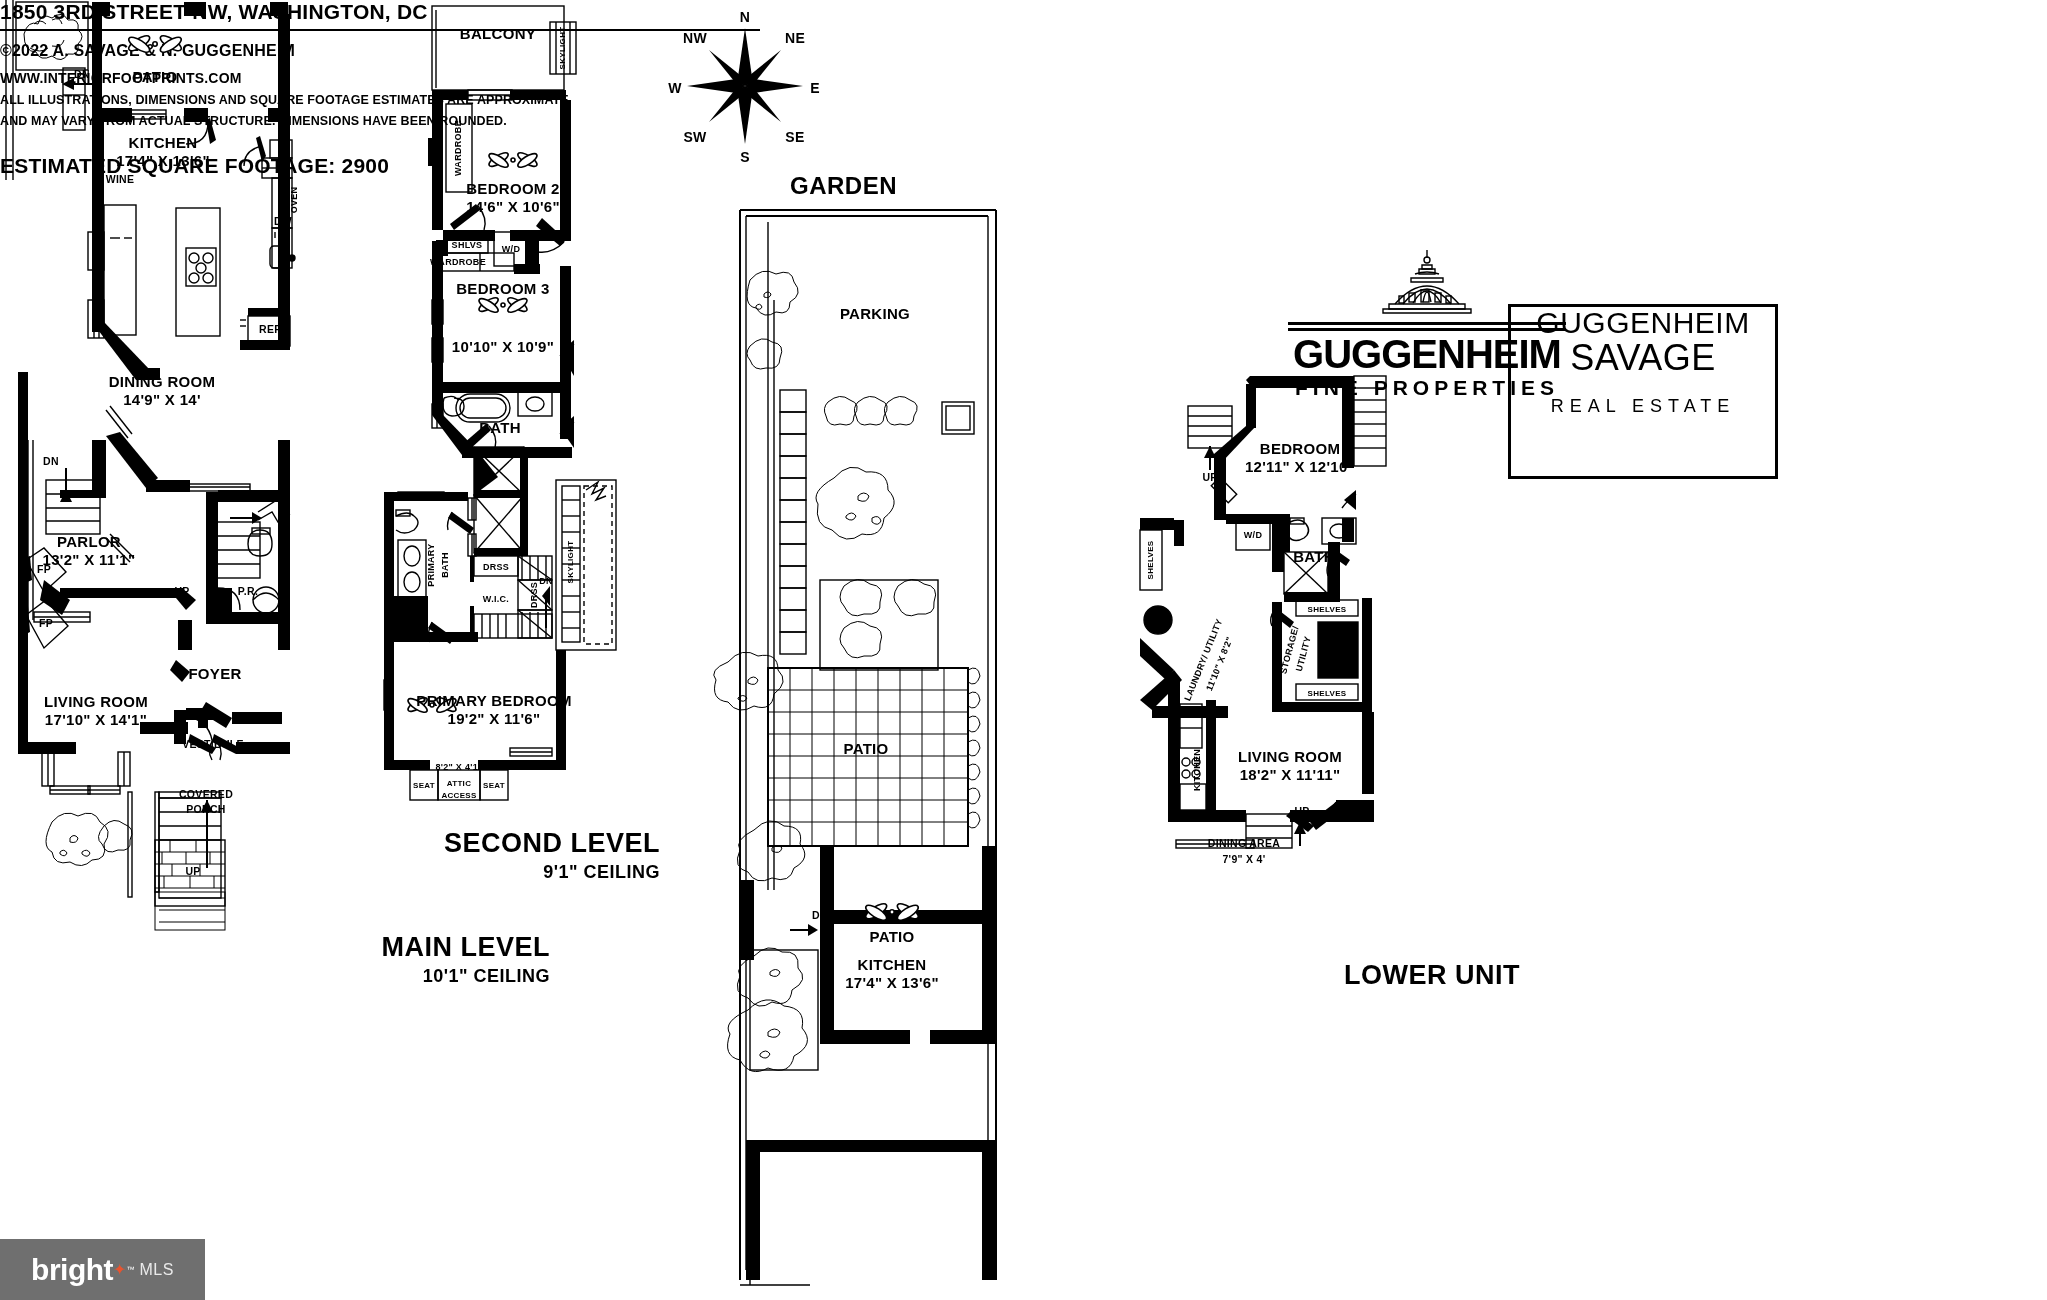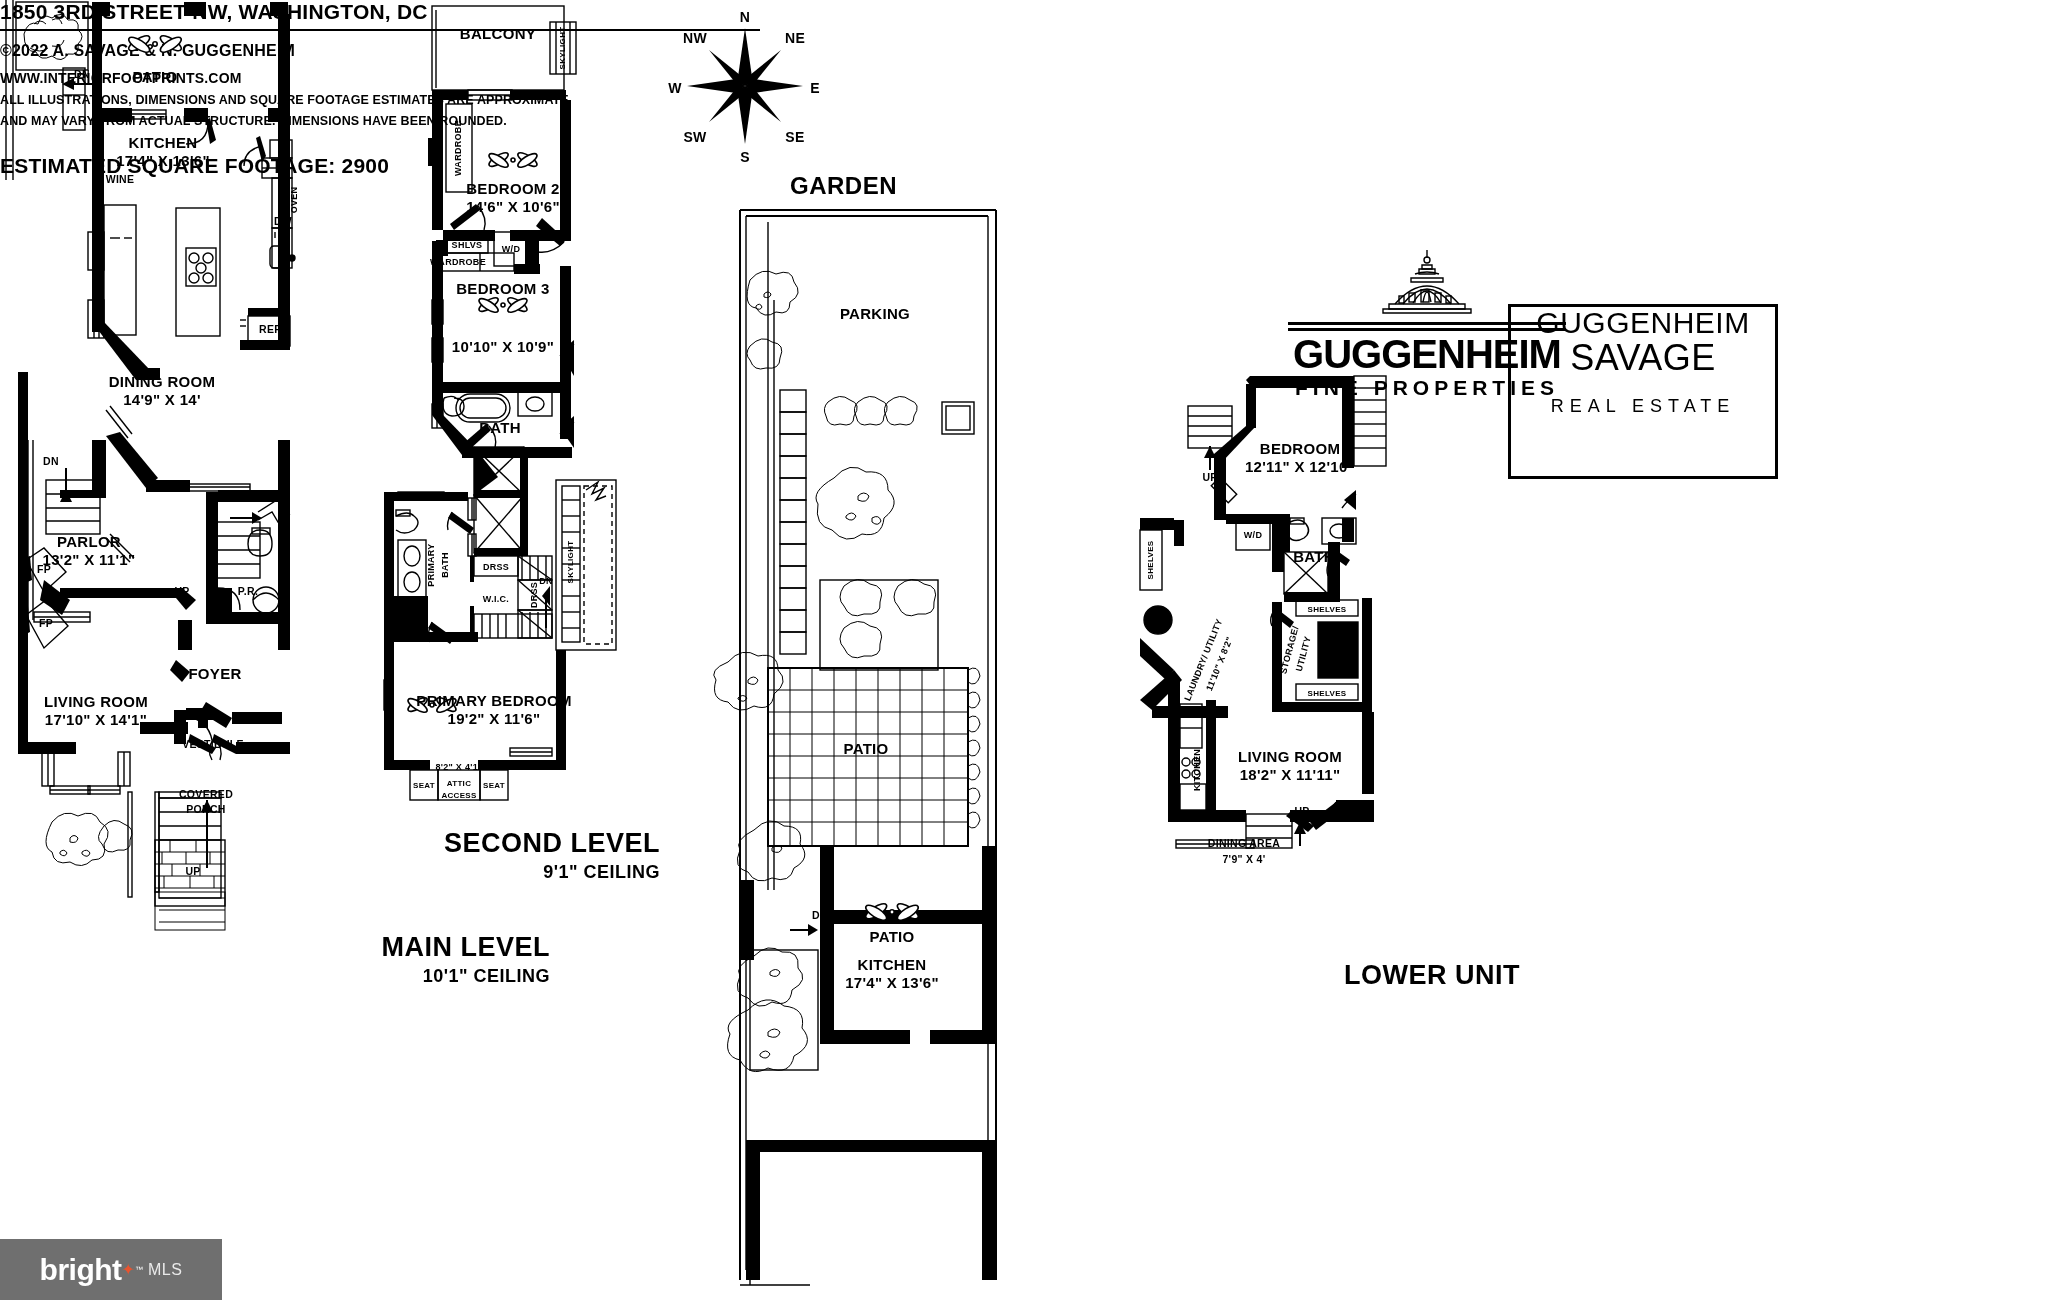--- a/index.html
+++ b/index.html
@@ -31,21 +31,21 @@
   #wfp .rule{border-top:3px solid #000;border-bottom:3px solid #000;height:3px;margin:2px 0 4px;}
   #wfp .w1{font-size:40px;font-weight:700;line-height:.98;letter-spacing:-1px;}
   #wfp .w2{font-size:21px;font-weight:700;letter-spacing:5px;margin-top:2px;}
   #gs{position:absolute;left:1508px;top:258px;width:270px;height:175px;
       border:3px solid #000;box-sizing:border-box;text-align:center;margin-top:46px;}
   #gs .g1{font-size:30px;letter-spacing:.5px;line-height:1.05;}
   #gs .g2{font-size:36px;letter-spacing:.5px;line-height:1.05;}
   #gs .g3{font-size:18px;letter-spacing:6px;margin-top:20px;}
 
   
-  #mls{position:absolute;left:0;top:1239px;width:222px;height:61px;
+  #mls{position:absolute;left:0;top:1239px;width:205px;height:61px;
        background:#6f6f6f;color:#fff;display:flex;align-items:center;
        justify-content:center;}
   #mls .b{font-size:30px;font-weight:700;letter-spacing:-.5px;}
   #mls .star{color:#e8542f;font-size:16px;vertical-align:super;}
   #mls .tm{font-size:8px;vertical-align:super;}
   #mls .m{font-size:16px;margin-left:5px;opacity:.85;letter-spacing:.5px;}
 
   
   .cap{position:absolute;text-align:right;}
   .cap .c1{font-size:27px;font-weight:700;letter-spacing:.5px;}

